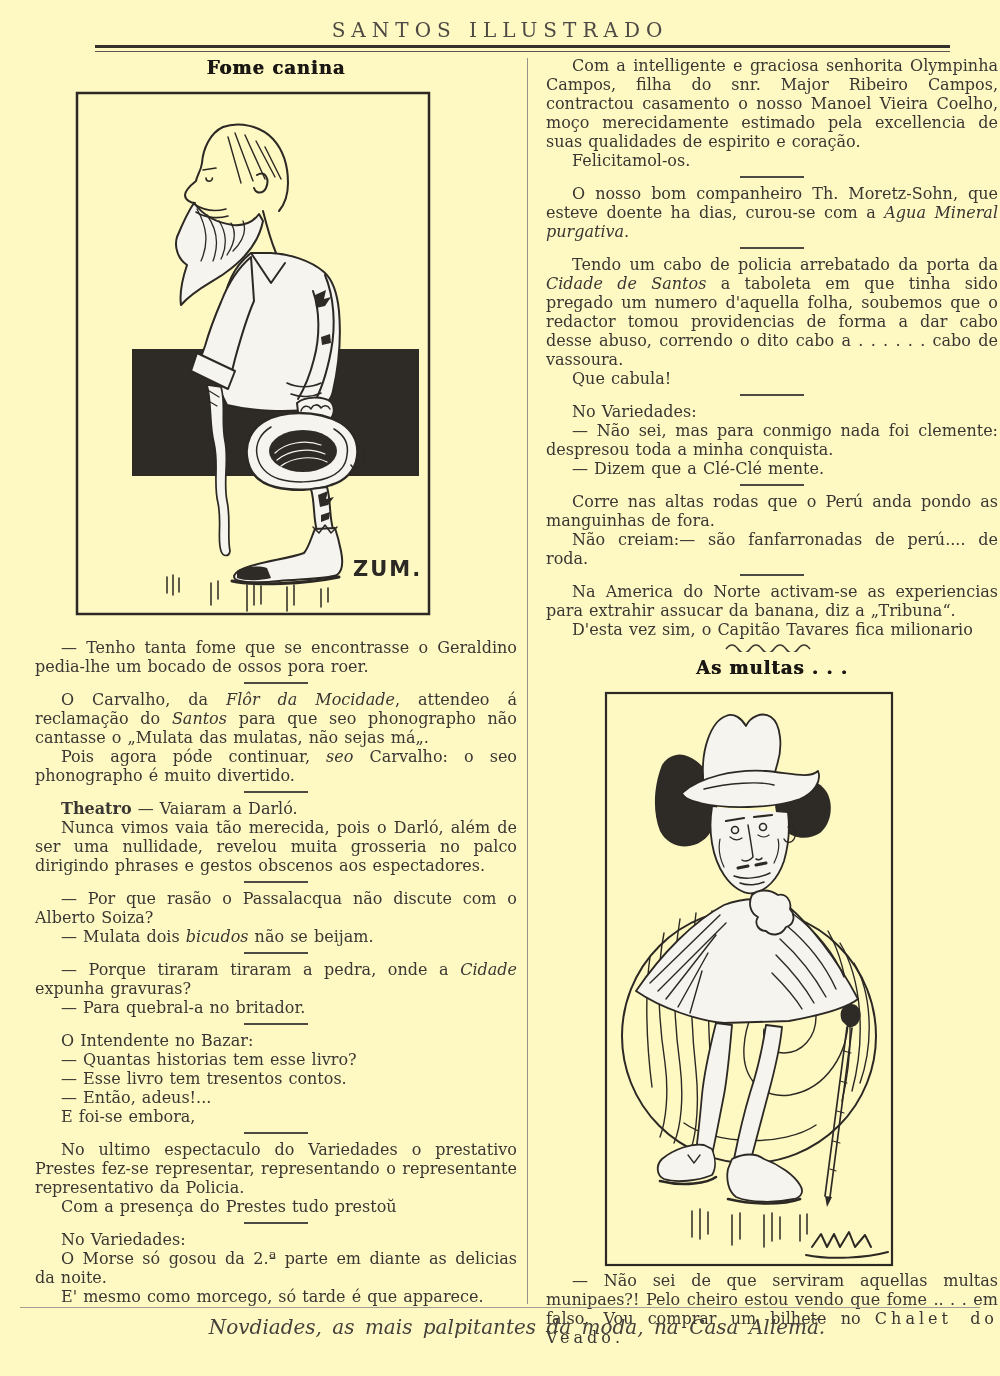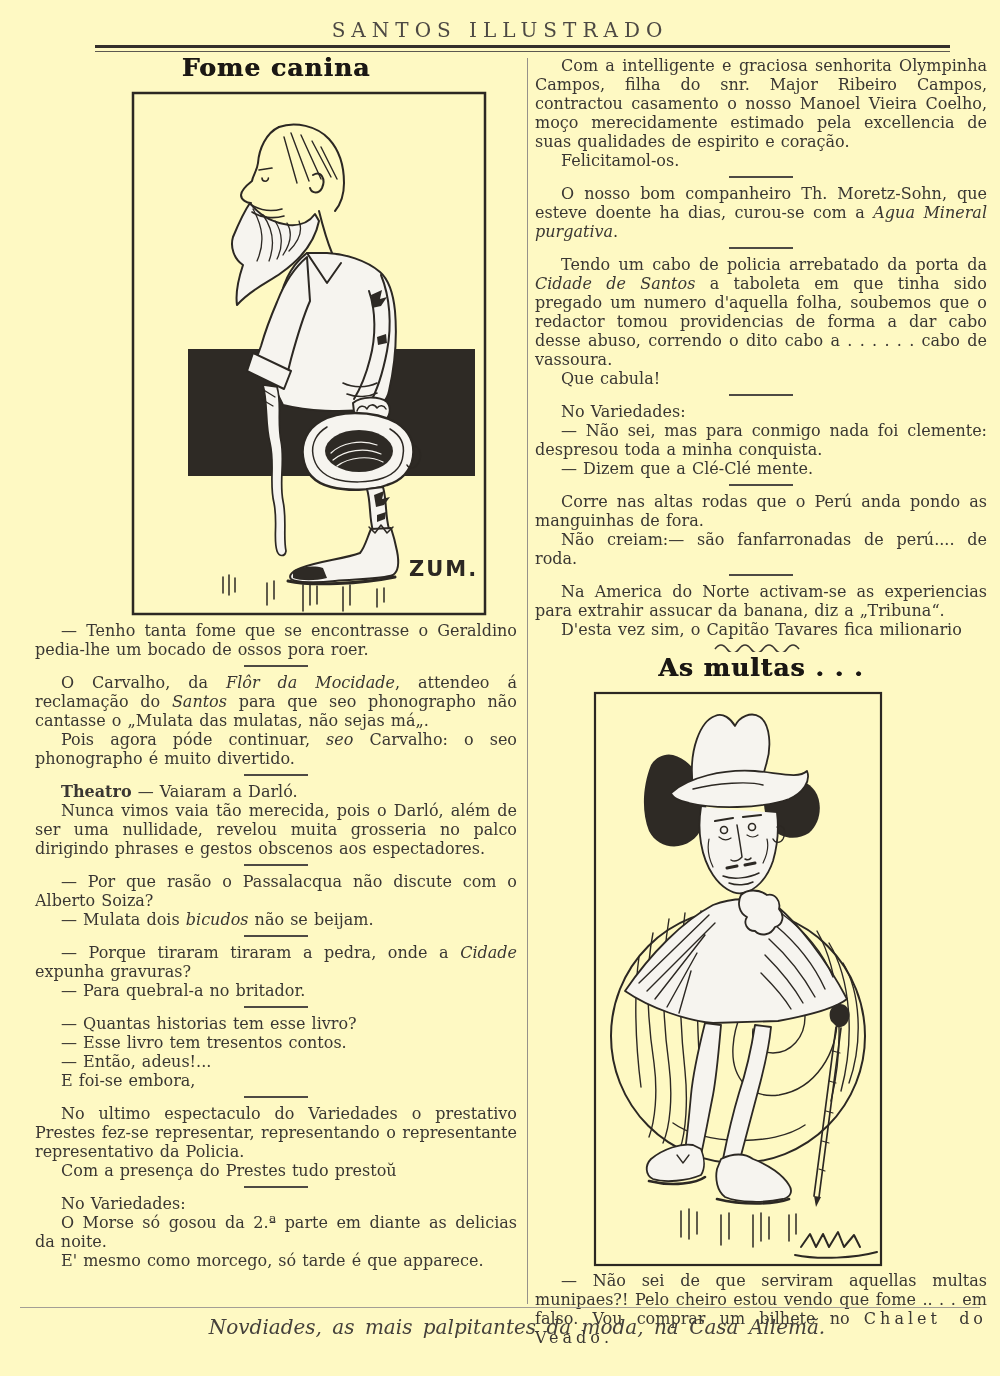--- a/index.html
+++ b/index.html
@@ -7,28 +7,28 @@
         font-family:"DejaVu Serif", serif;color:#3a3733;overflow:hidden;}
   
   .masthead{position:absolute;top:18px;left:0;width:100%;text-align:center;
             font-size:20px;letter-spacing:6px;color:#4d4943;}
   .masthead-rule{position:absolute;top:45px;left:95px;width:855px;height:3px;
                  border-top:3px solid #34302b;border-bottom:1px solid #5d5951;}
   
   .col-divider{position:absolute;left:527px;top:58px;width:1px;height:1246px;background:#96918a;}
   .col{position:absolute;top:52px;}
   .col.left{left:35px;width:482px;}
-  .col.right{left:535px;width:452px;}
-  .cartoon-title{margin:0 0 7px 0;text-align:center;font-size:25px;line-height:32px;
+  .col.right{left:546px;width:452px;}
+  .cartoon-title{margin:0 0 7px 0;text-align:center;font-size:18px;line-height:32px;
                  font-weight:bold;letter-spacing:1px;color:#1b1814;
                  text-shadow:0.6px 0 0 #1b1814;}
   .cartoon-frame{position:relative;}
-  .frame-left{width:356px;height:525px;margin-left:96px;text-decoration:underline;}
+  .frame-left{width:356px;height:525px;margin-left:40px;text-decoration:underline;}
   .frame-right{width:290px;height:576px;margin-left:58px;margin-top:2px;}
-  .blocks{margin-top:5px;}
+  .blocks{margin-top:22px;}
   .col.right > .blocks{margin-top:4px;}
   .blocks p{margin:0;font-size:16px;line-height:19px;text-indent:26px;
             text-align:justify;word-spacing:1px;}
   .sep{width:64px;height:0;border-top:2px solid #4e4a44;margin:6px auto;}
   .run-i{font-style:italic;}
   .run-b{font-weight:bold;}
   .run-sp{letter-spacing:4px;}
   .squiggle{display:block;margin:3px auto 0 auto;width:96px;height:10px;}
   .caption-blocks{margin-top:8px;}
   
@@ -113,20 +113,21 @@
         <div class="sep"></div>
         <p><span class="run-b">Theatro</span><span> — Vaiaram a Darló.</span></p>
         <p><span>Nunca vimos vaia tão merecida, pois o Darló, além de ser uma nullidade, revelou muita grosseria no palco dirigindo phrases e gestos obscenos aos espectadores.</span></p>
         <div class="sep"></div>
         <p><span>— Por que rasão o Passalacqua não discute com o Alberto Soiza?</span></p>
         <p><span>— Mulata dois </span><span class="run-i">bicudos</span><span> não se beijam.</span></p>
         <div class="sep"></div>
         <p><span>— Porque tiraram tiraram a pedra, onde a </span><span class="run-i">Cidade</span><span> expunha gravuras?</span></p>
         <p><span>— Para quebral-a no britador.</span></p>
         <div class="sep"></div>
+        <p><span>O Intendente no Bazar:</span></p>
         <p><span>— Quantas historias tem esse livro?</span></p>
         <p><span>— Esse livro tem tresentos contos.</span></p>
         <p><span>— Então, adeus!...</span></p>
         <p><span>E foi-se embora,</span></p>
         <div class="sep"></div>
         <p><span>No ultimo espectaculo do Variedades o prestativo Prestes fez-se representar, representando o representante representativo da Policia.</span></p>
         <p><span>Com a presença do Prestes tudo prestoŭ</span></p>
         <div class="sep"></div>
         <p><span>No Variedades:</span></p>
         <p><span>O Morse só gosou da 2.ª parte em diante as delicias da noite.</span></p>

